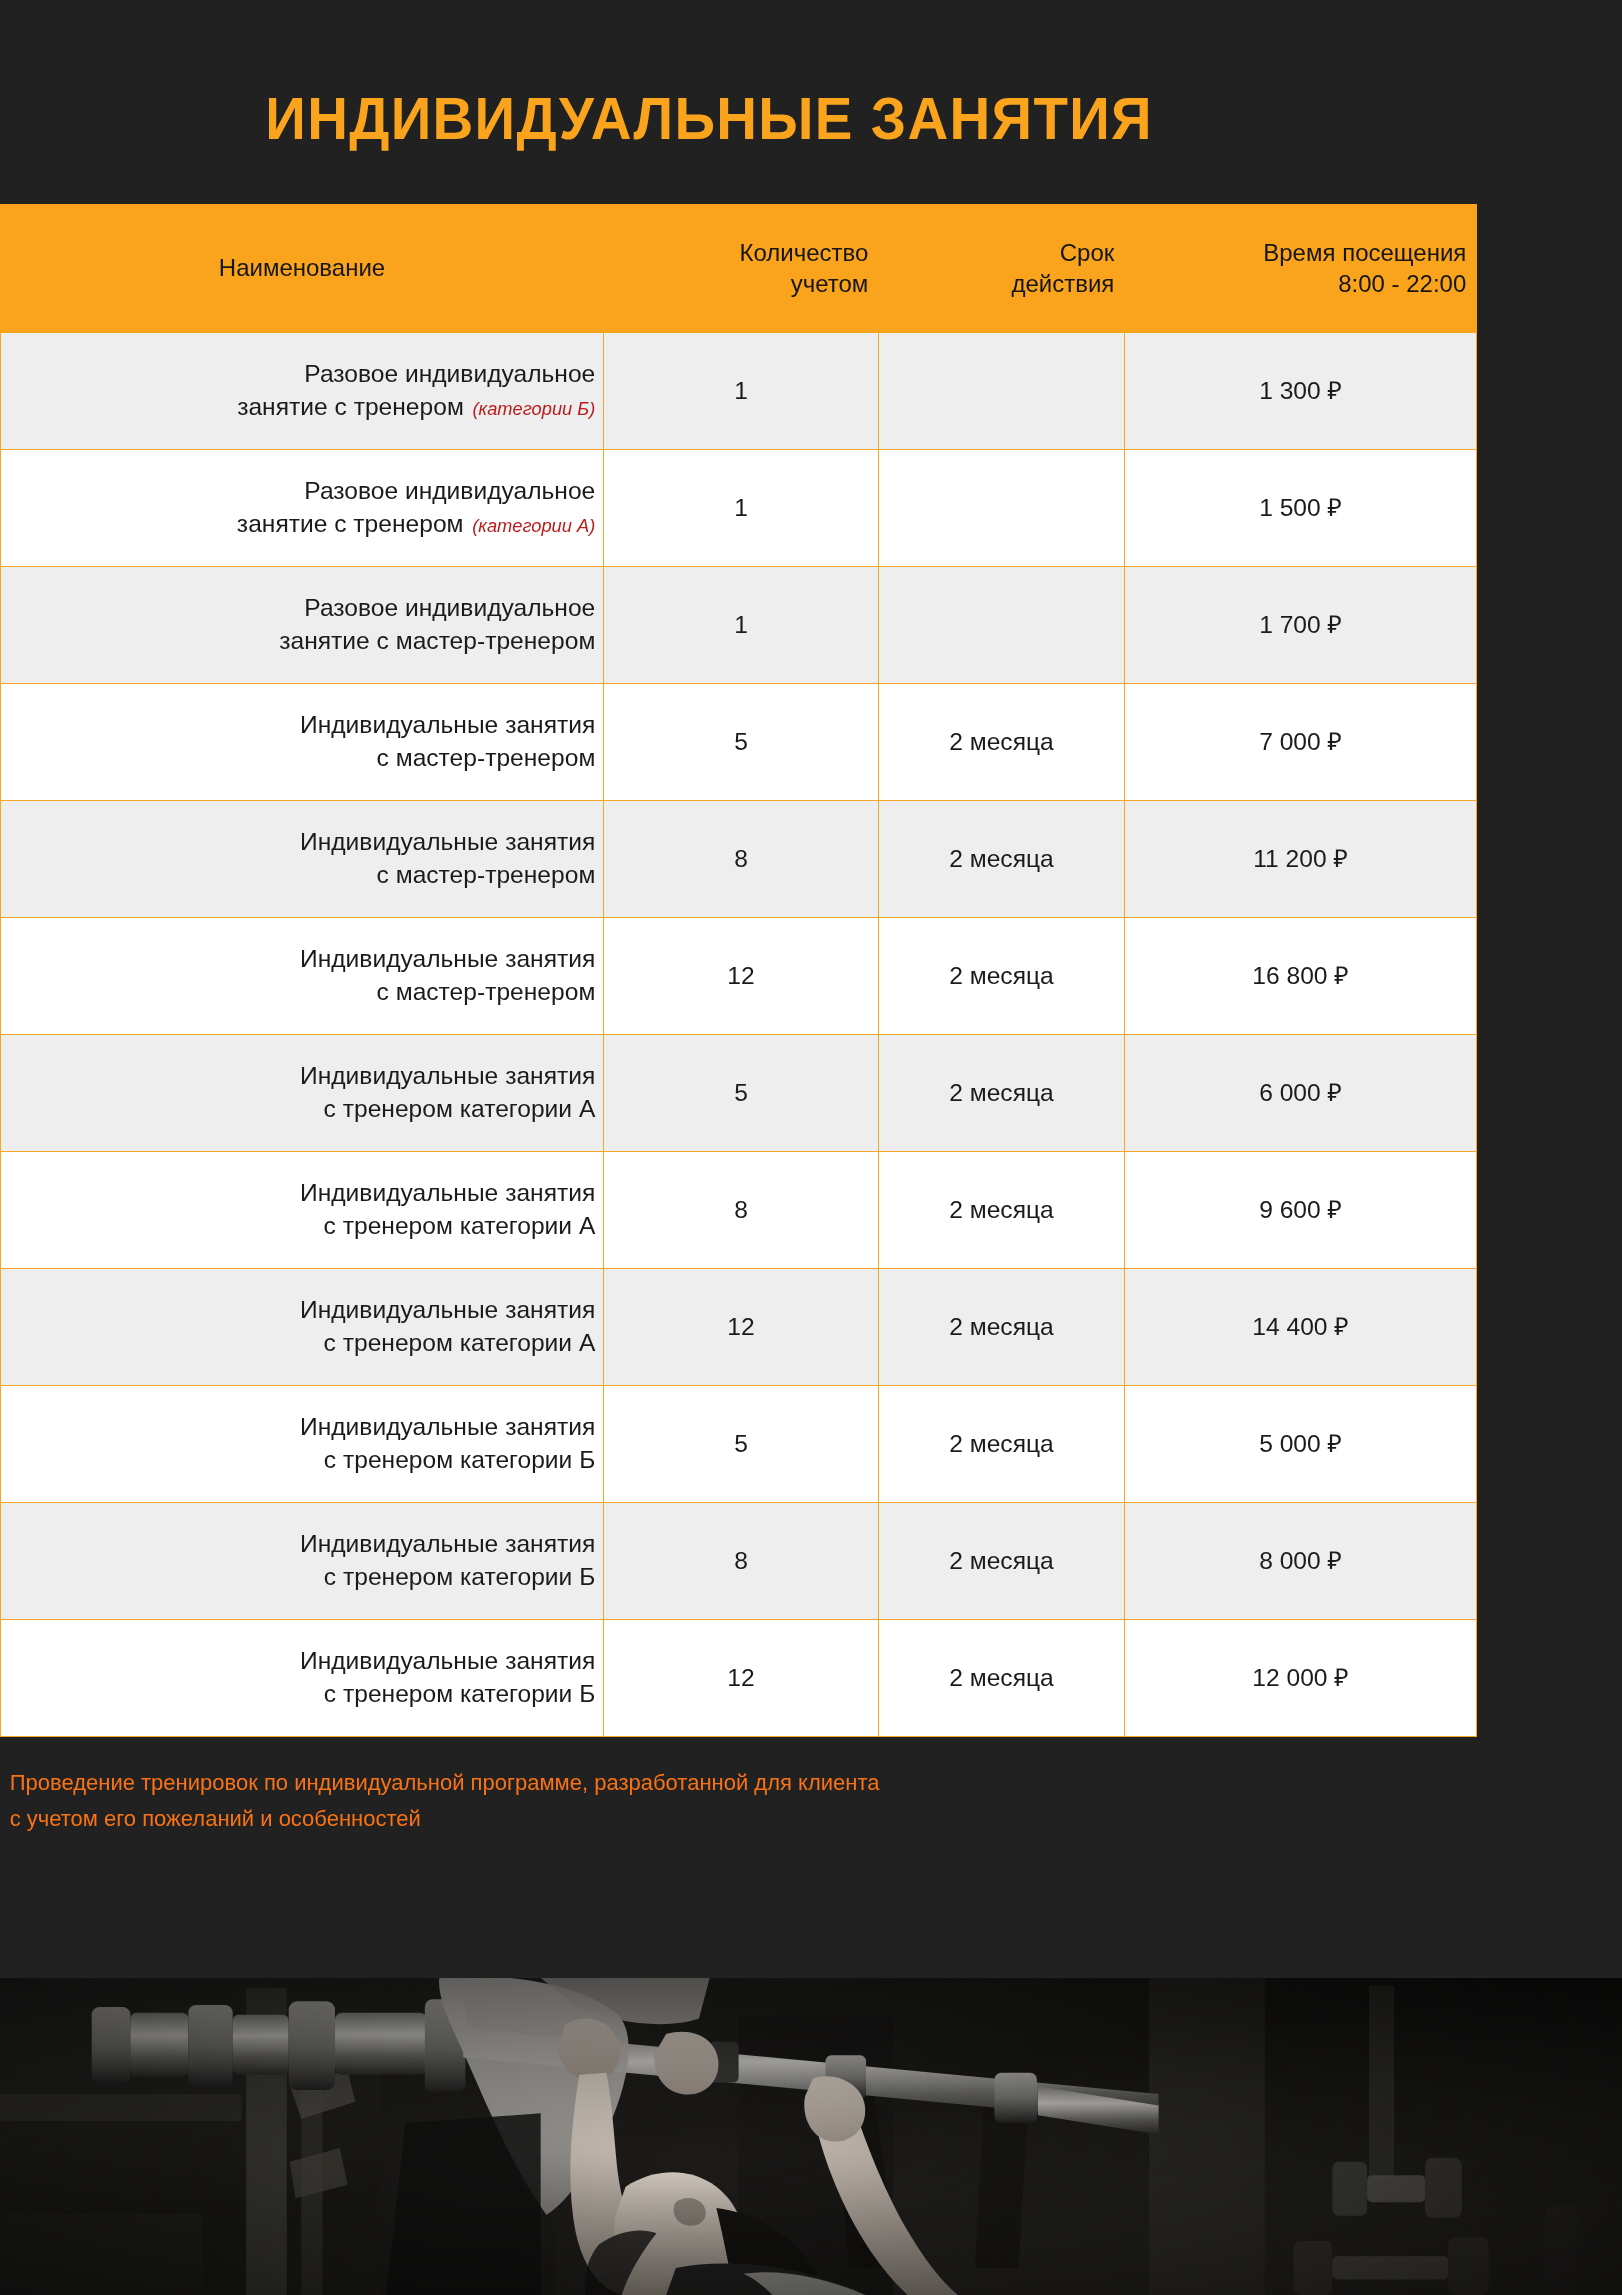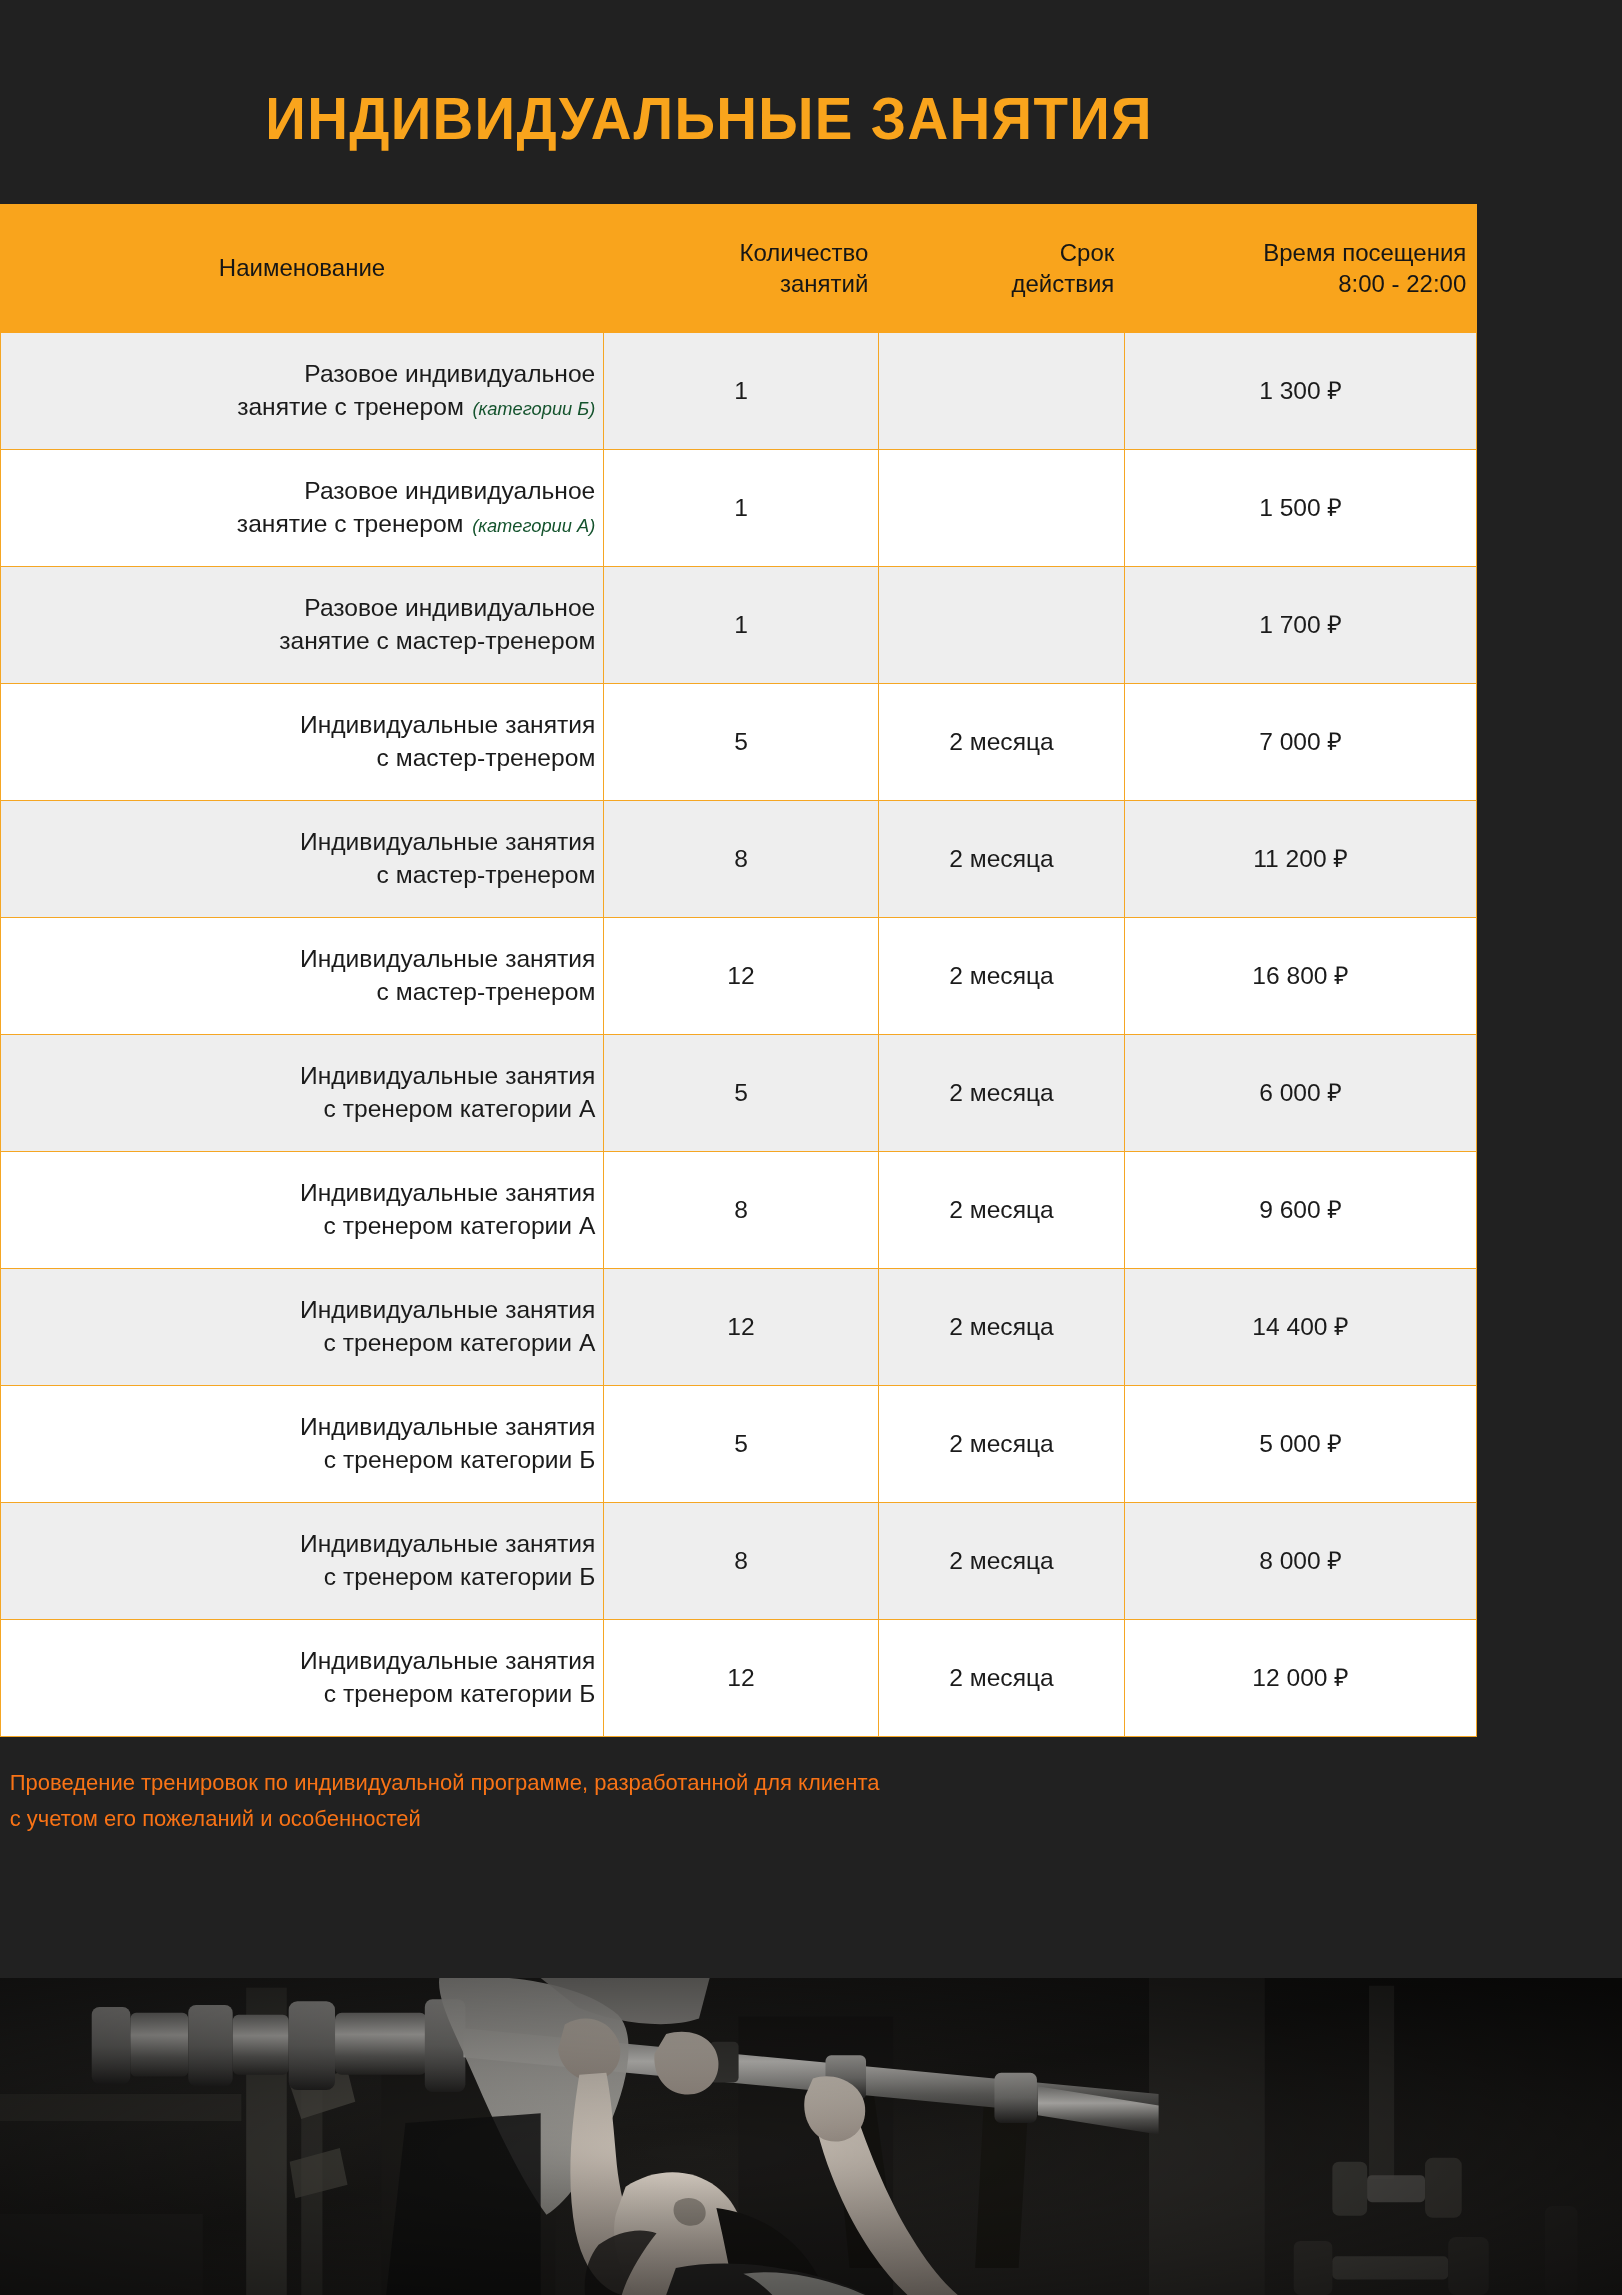--- a/index.html
+++ b/index.html
@@ -86,21 +86,21 @@
 
   td.name {
     text-align: right;
     padding-left: 26px;
     padding-right: 9.7px;
   }
   td.name .ln { display: block; white-space: nowrap; }
   td.name .note {
     font-size: 18.3px;
     font-style: italic;
-    color: #14532d;
+    color: #b91c1c;
     padding-left: 8.7px;
   }
   td.qty, td.term, td.price-cell { text-align: center; }
   td.term { font-size: 24px; }
   td.price-cell { font-size: 25px; }
 
   
   .footnote {
     width: 1477px;
     margin: 0 auto;
@@ -139,21 +139,21 @@
         <col class="c-name">
           <col class="c-qty">
           <col class="c-term">
           <col class="c-price">
       </colgroup>
       <thead>
         <tr>
           <th class="h-name">Наименование</th>
           <th>
             <span>Количество</span><br>
-            <span>занятий</span>
+            <span>учетом</span>
           </th>
           <th>
             <span>Срок</span><br>
             <span>действия</span>
           </th>
           <th>
             <span>Время посещения</span><br>
             <span>8:00 - 22:00</span>
           </th>
         </tr>

